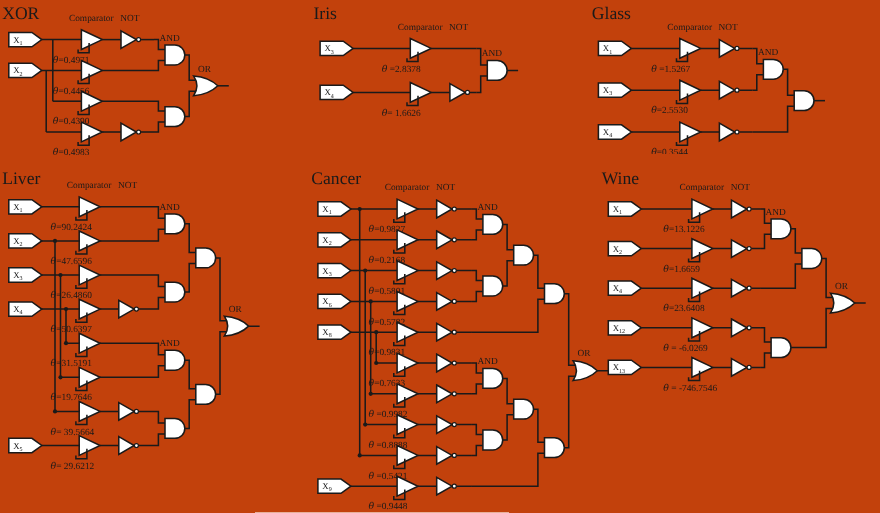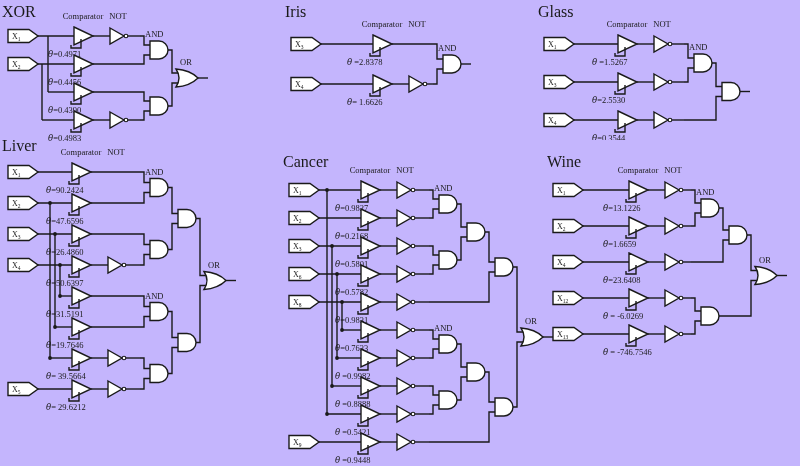--- a/index.html
+++ b/index.html
@@ -1,22 +1,22 @@
 <!DOCTYPE html>
 <html><head>
 <meta charset="utf-8">
 <style>
   html,body{margin:0;padding:0;background:#fff;}
-  #canvas{position:relative;width:800px;height:466px;background:#c4b5fd;overflow:hidden;
+  #canvas{position:relative;width:800px;height:466px;background:#c2410c;overflow:hidden;
           font-family:"Liberation Serif",serif;}
   .panel{position:absolute;}
   #panel-xor   {left:0;    top:0;    width:272px;height:150px;}
   #panel-iris  {left:283px;top:0;    width:260px;height:112px;text-align:center;}
   #panel-glass {left:536px;top:0;    width:244px;height:140px;}
-  #panel-liver {left:0;    top:134px;width:280px;height:305px;}
+  #panel-liver {left:0;    top:150px;width:280px;height:305px;}
   #panel-cancer{left:281px;top:150px;width:277px;height:316px;text-align:center;}
   #panel-wine  {left:545px;top:150px;width:244px;height:222px;}
   .panel svg{display:block;}
   #watermark{position:absolute;right:0;bottom:2px;width:132px;height:14px;
              transform:rotate(-90deg);transform-origin:100% 100%;
              font:9px "Liberation Sans",sans-serif;letter-spacing:1.5px;
              color:rgba(205,125,125,0.55);white-space:nowrap;}
 </style>
 </head>
 <body>

